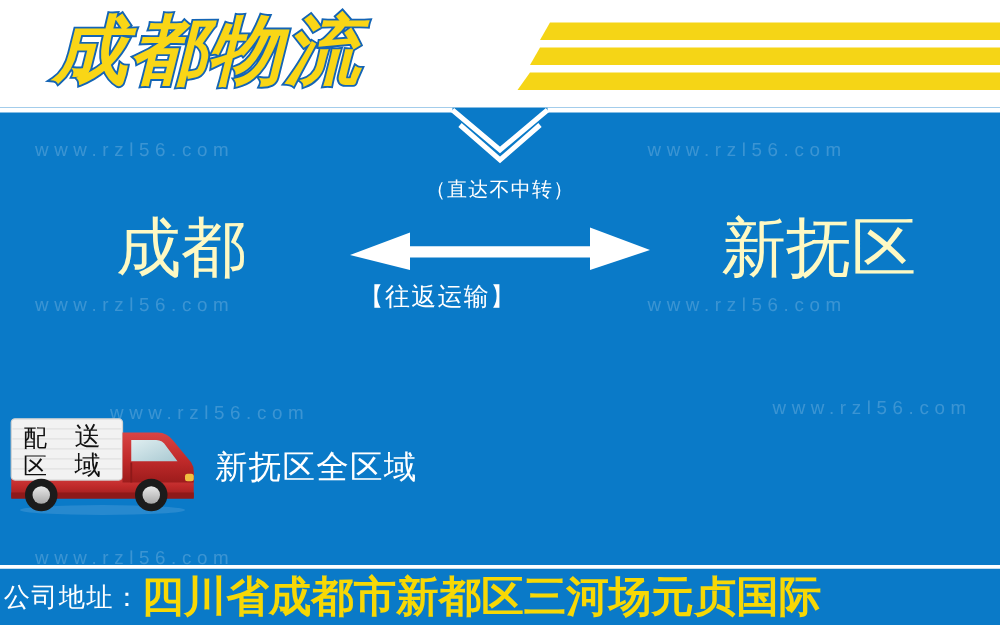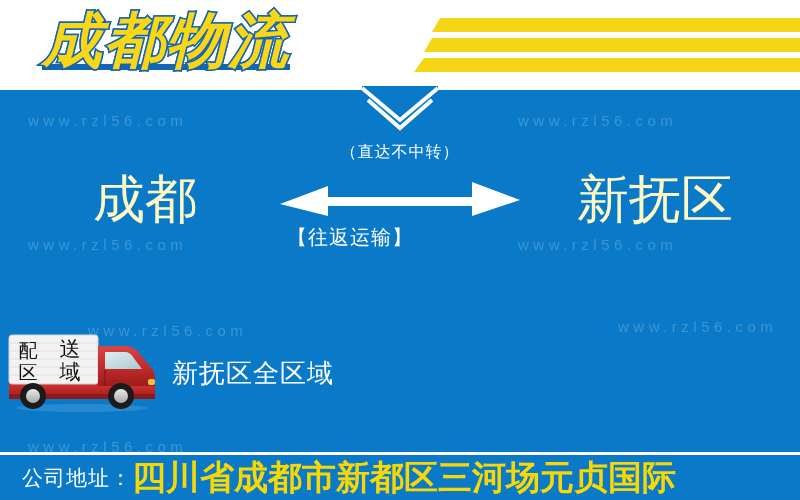--- a/index.html
+++ b/index.html
@@ -27,21 +27,20 @@
   .logo {
     position:absolute; left:42px; top:6px;
     font-size:60px; line-height:70px;
     font-weight:bold; font-style:italic;
     color:#f9d616;
     letter-spacing:2px;
     white-space:nowrap;
     -webkit-text-stroke:3px #1565b5;
     paint-order:stroke fill;
     text-shadow:0 0 1px #1565b5;
-    text-decoration:underline;
   }
   .stripes { position:absolute; left:0; top:0; width:800px; height:86px; }
 
   
   .divider-wrap {
     position:absolute; left:0; top:86px;
     width:800px; height:46px;
   }
 
   
@@ -129,21 +128,21 @@
     position:absolute; left:0; top:452px;
     width:800px; height:3px;
     background:#ffffff;
   }
   .addrbar {
     position:absolute; left:0; top:455px;
     width:800px; height:45px;
     display:flex; align-items:center;
   }
   .addr-label {
-    color:#ffffff; font-size:21px; margin-left:22px;
+    color:#ffffff; font-size:21px; margin-left:3px;
     white-space:nowrap; letter-spacing:1px;
   }
   .addr-value {
     color:#f7d805; font-size:34px; font-weight:bold;
     white-space:nowrap; letter-spacing:0px;
   }
 </style>
 </head>
 <body>
 

